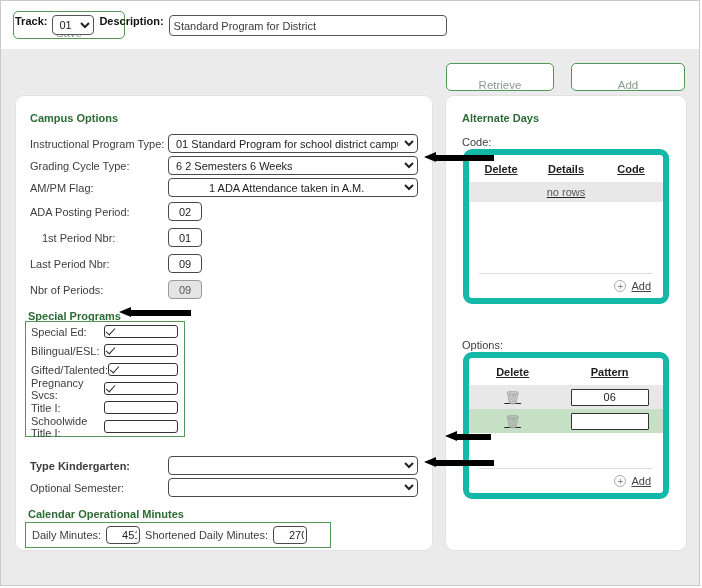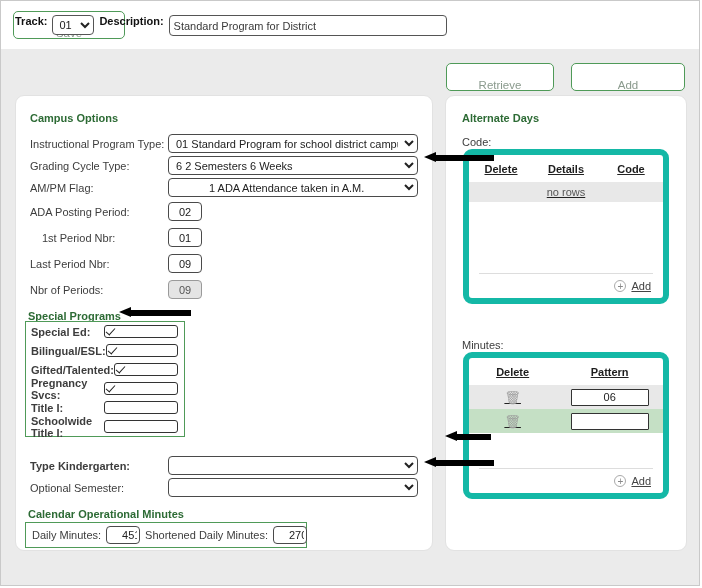--- a/index.html
+++ b/index.html
@@ -94,35 +94,35 @@
     font-family:"Liberation Sans", sans-serif;
   }
   input.num.ro{background:#e4e4e4;border-color:#9a9a9a;color:#555;}
   
   #special-programs-box{
     position:absolute;left:24px;top:320px;width:160px;height:116px;
     border:1px solid #4f9a58;box-sizing:border-box;background:#fff;
   }
   .sp-row{
     position:relative;height:19px;display:flex;align-items:center;
-    padding:0 6px 0 5px;box-sizing:border-box;font-weight:bold;
+    padding:0 6px 0 5px;box-sizing:border-box;
   }
   .sp-row span{font-size:11px;color:#3d3d3d;flex:1;}
   .cbx{
     width:13px;height:13px;border:1px solid #333;border-radius:3px;
     background:#fff;position:relative;box-sizing:border-box;
     flex:0 0 auto;
   }
   .cbx.on::after{
     content:"";position:absolute;left:3px;top:0px;width:4px;height:8px;
     border:solid #222;border-width:0 1.6px 1.6px 0;transform:rotate(42deg);
   }
   
   #calendar-box{
-    position:absolute;left:24px;top:521px;width:282px;height:26px;
+    position:absolute;left:24px;top:521px;width:306px;height:26px;
     border:1px solid #4f9a58;box-sizing:border-box;background:#fff;
     display:flex;align-items:center;gap:5px;padding:0 6px;
   }
   #calendar-box label{font-size:11px;color:#3d3d3d;white-space:nowrap;}
   #calendar-box input{
     height:18px;width:34px;border:1px solid #4a4a4a;border-radius:4px;
     background:#fff;font-size:11px;text-align:center;color:#222;
     box-sizing:border-box;font-family:"Liberation Sans", sans-serif;padding-left:15px;
   }
   
@@ -278,21 +278,21 @@
   <div id="calendar-box">
     <label>Daily Minutes:</label>
     <input type="text" value="451" style="">
     <label>Shortened Daily Minutes:</label>
     <input type="text" value="270" style="">
   </div>
 
   <div class="card" id="right-card">
     <div class="sec-title" style="left:16px;top:16px;">Alternate Days</div>
     <div class="fld-lbl" style="left:16px;top:40px;">Code:</div>
-    <div class="fld-lbl" style="left:16px;top:243px;">Minutes:</div>
+    <div class="fld-lbl" style="left:16px;top:243px;">Options:</div>
   </div>
 
   <div class="grid-box" id="code-grid">
     <table class="g">
       <thead>
         <tr>
           <th style="width:33%">Delete</th>
           <th style="width:34%">Details</th>
           <th style="width:33%">Code</th>
         </tr>

